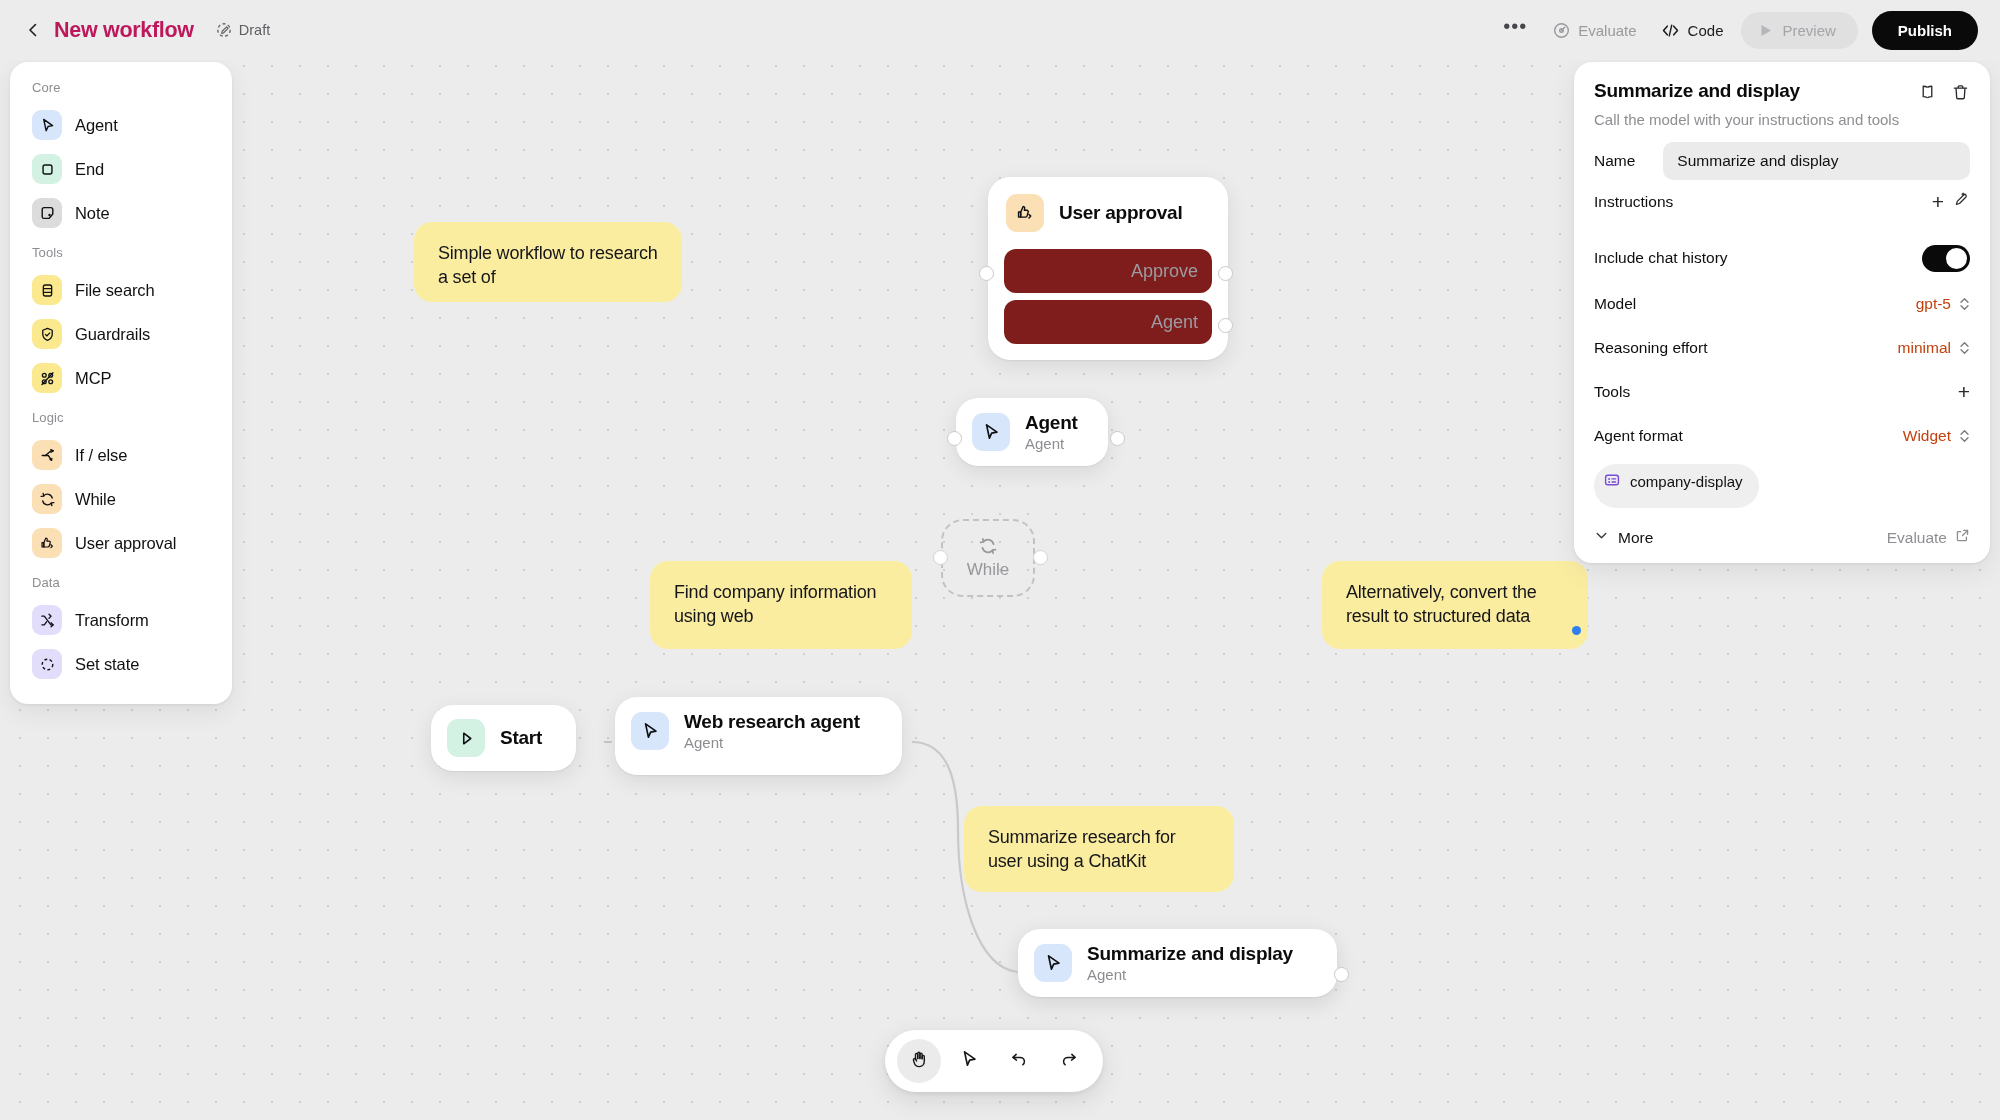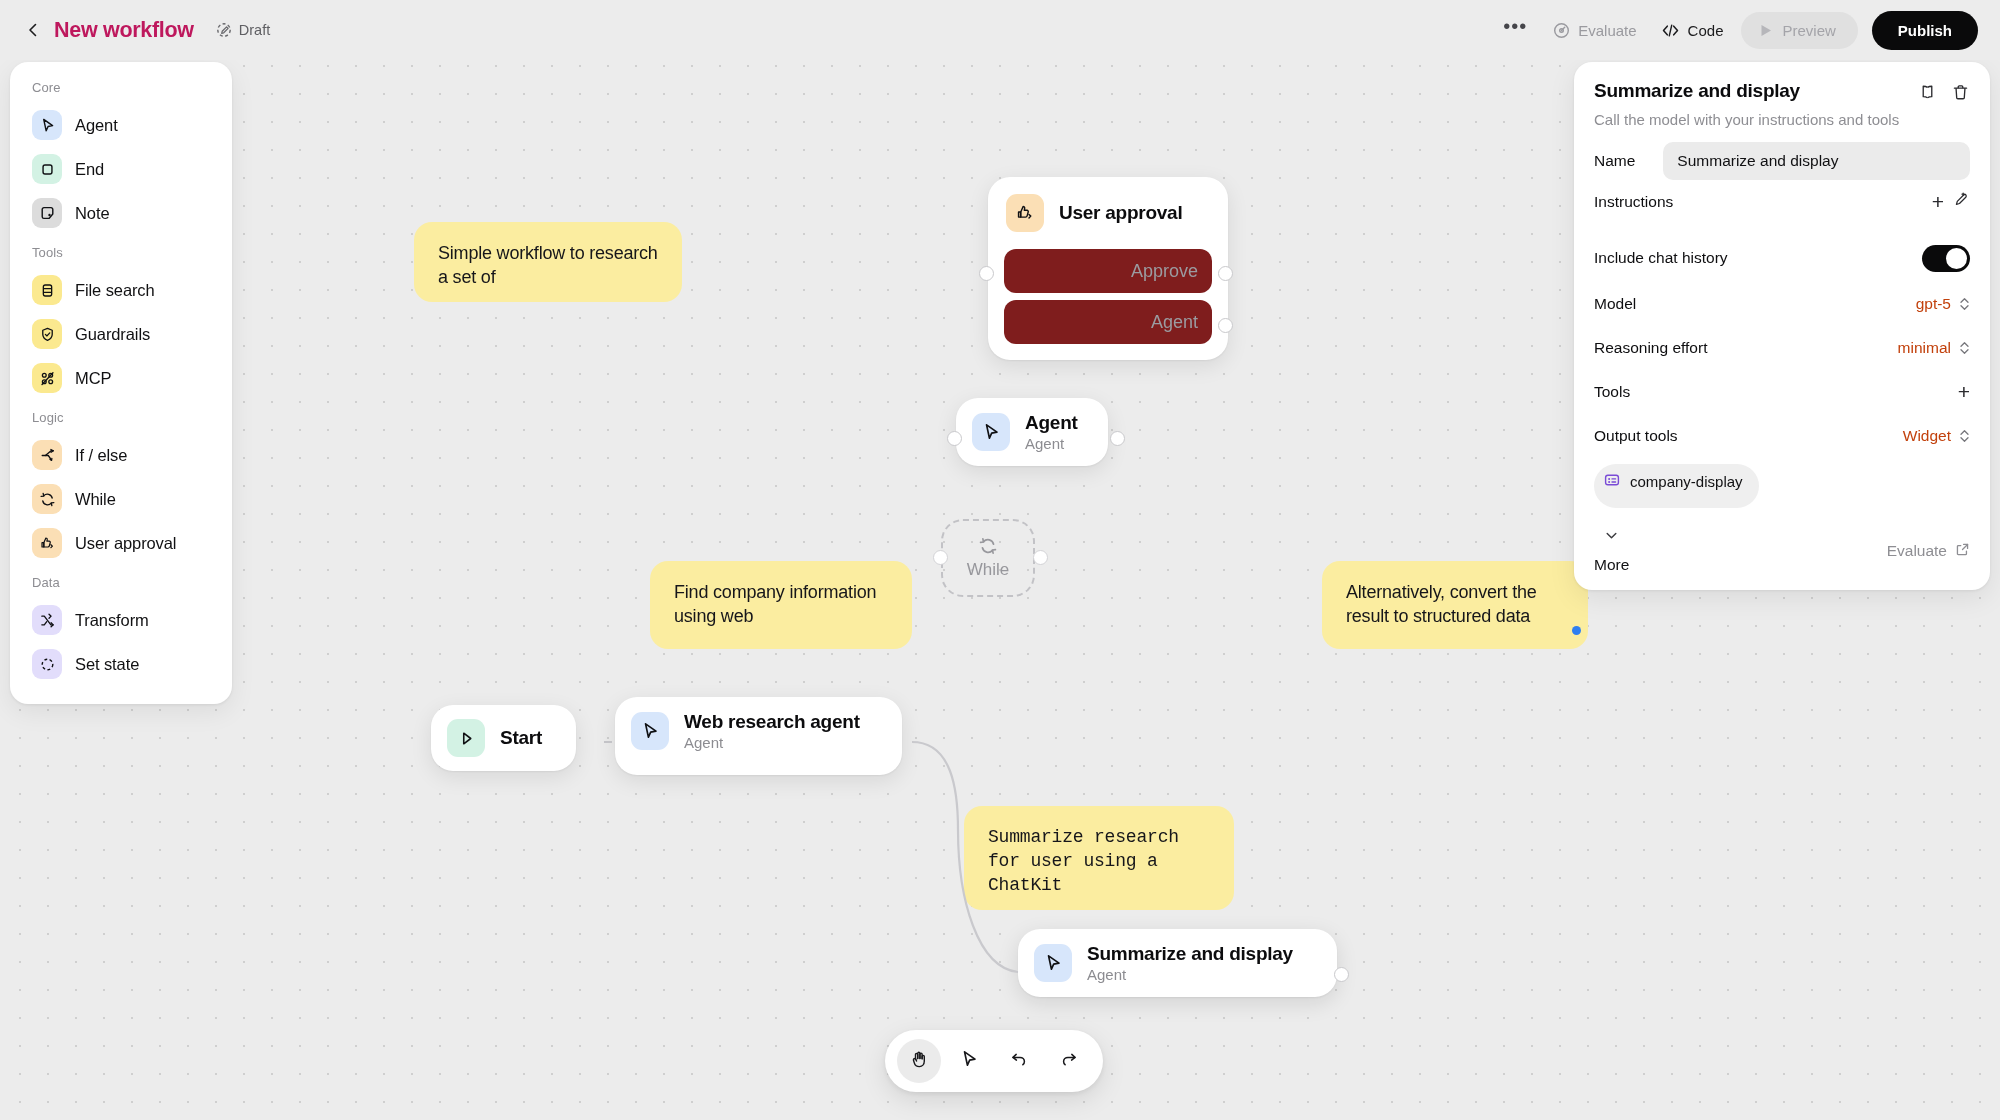--- a/index.html
+++ b/index.html
@@ -183,21 +183,21 @@
   }
   .stepper { display: inline-flex; flex-direction: column; line-height: 6px; color: #77777c; font-size: 11px; }
   .plus { font-size: 21px; color: #2b2b2f; line-height: 14px; cursor: pointer; }
   .badge {
     display: inline-flex; align-items: center; gap: 9px;
     background: #efefef; border-radius: 999px;
     padding: 7px 16px 16px 9px; margin-top: 10px;
     font-size: 15px; color: #111113; cursor: pointer;
   }
   .ins-footer { display: flex; align-items: center; margin-top: 20px; }
-  .more { display: flex; align-items: center; gap: 9px; font-size: 15.5px; color: #111113; cursor: pointer; flex-direction: column; }
+  .more { display: flex; align-items: center; gap: 9px; font-size: 15.5px; color: #111113; cursor: pointer; }
   .eval-link { margin-left: auto; display: flex; align-items: center; gap: 8px; font-size: 15.5px; color: #8e8e93; cursor: pointer; }
 
   
   .bottombar {
     position: absolute; left: 885px; bottom: 28px;
     background: #fff; border-radius: 999px;
     box-shadow: 0 2px 5px rgba(0,0,0,.07), 0 8px 26px rgba(0,0,0,.10);
     display: flex; align-items: center; gap: 6px;
     padding: 9px 12px;
     z-index: 35;
@@ -390,21 +390,21 @@
     </div>
   </div>
 
   <div class="note" style="left:414px; top:222px; width:268px; height:80px;">Simple workflow to research a set of</div>
 
   <div class="note" style="left:650px; top:561px; width:262px; height:88px;">Find company information using web</div>
 
   <div class="note" style="left:1322px; top:561px; width:266px; height:88px;">Alternatively, convert the result to structured data</div>
   <div class="blue-dot" style="left:1572px; top:626px;"></div>
 
-  <div class="note" style="left:964px; top:806px; width:270px; height:104px;font-family:Liberation Mono, monospace;">Summarize research for user using a ChatKit</div>
+  <div class="note" style="left:964px; top:806px; width:270px; height:86px;">Summarize research for user using a ChatKit</div>
 
   <div class="approval" style="left:988px; top:177px;">
     <div class="approval-head">
       <span class="nic" style="background:#fbdfb5">
         <svg width="20" height="20" viewBox="0 0 18 18" fill="none">
           <path d="M3.2 8.1h1.9v4.6H3.2z" stroke="#101114" stroke-width="1.3" stroke-linejoin="round"></path>
           <path d="M5.1 8.3 7.3 3.2c.9 0 1.5.6 1.4 1.5l-.3 1.9h2.4c.8 0 1.3.7 1.1 1.4l-.9 3.4c-.2.7-.7 1.3-1.5 1.3H5.1z" stroke="#101114" stroke-width="1.3" stroke-linejoin="round"></path>
           <path d="M12.6 10.3l1.6 1.5-1.6 1.6" stroke="#101114" stroke-width="1.3" stroke-linecap="round" stroke-linejoin="round"></path>
         </svg>
       </span>
@@ -553,21 +553,21 @@
     </div>
 
     <div class="row" style="margin-top:8px">
       <span class="row-label">Tools</span>
       <span class="row-right">
         <span class="plus">+</span>
       </span>
     </div>
 
     <div class="row" style="margin-top:8px">
-      <span class="row-label">Output tools</span>
+      <span class="row-label">Agent format</span>
       <span class="row-right">
         <span class="row-value">Widget</span>
         <span class="stepper">
           <svg width="11" height="16" viewBox="0 0 11 16" fill="none">
             <path d="M2 6.2 5.5 2.7 9 6.2" stroke="#77777c" stroke-width="1.3" stroke-linecap="round" stroke-linejoin="round"></path>
             <path d="M2 9.8 5.5 13.3 9 9.8" stroke="#77777c" stroke-width="1.3" stroke-linecap="round" stroke-linejoin="round"></path>
           </svg>
         </span>
       </span>
     </div>

